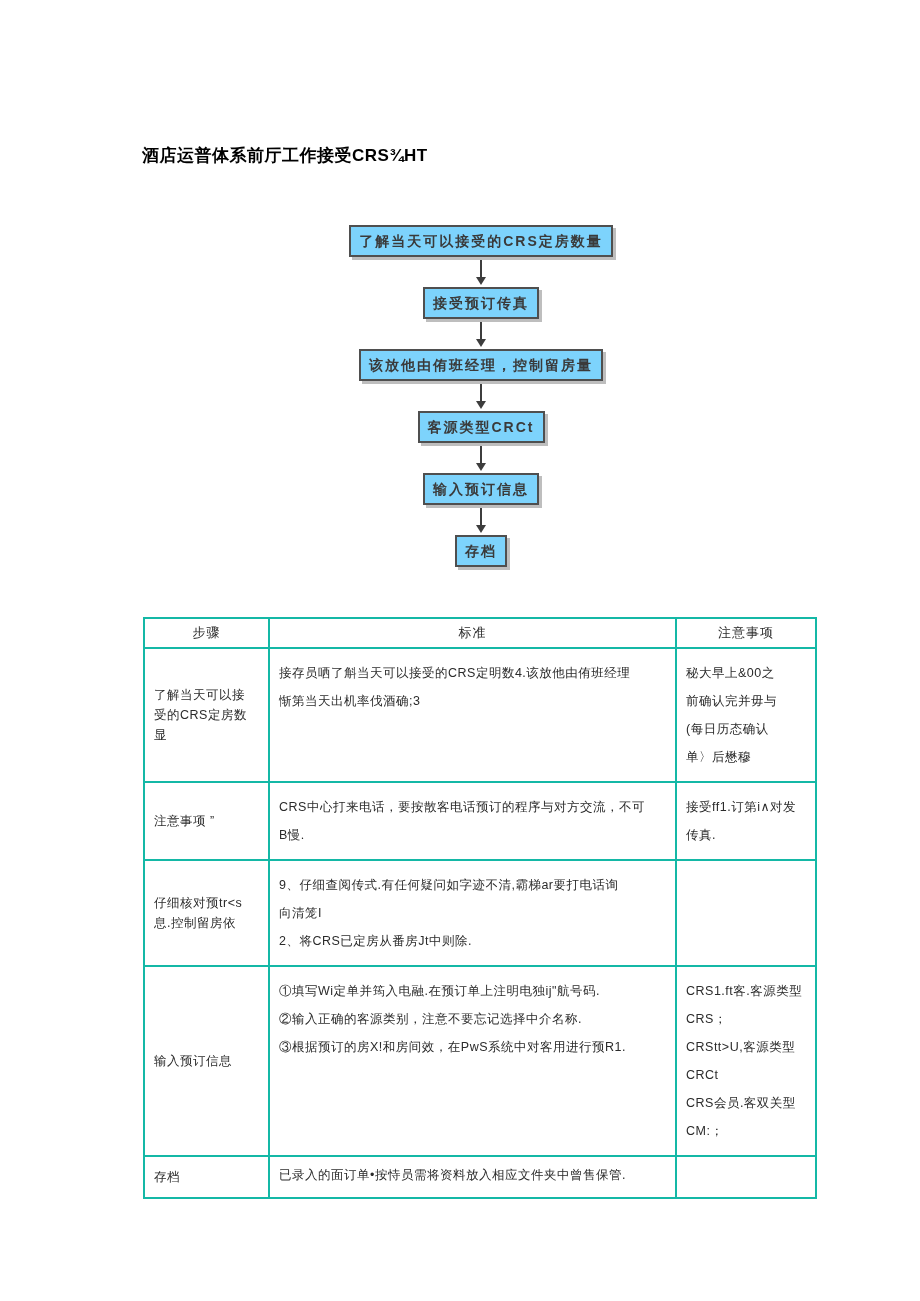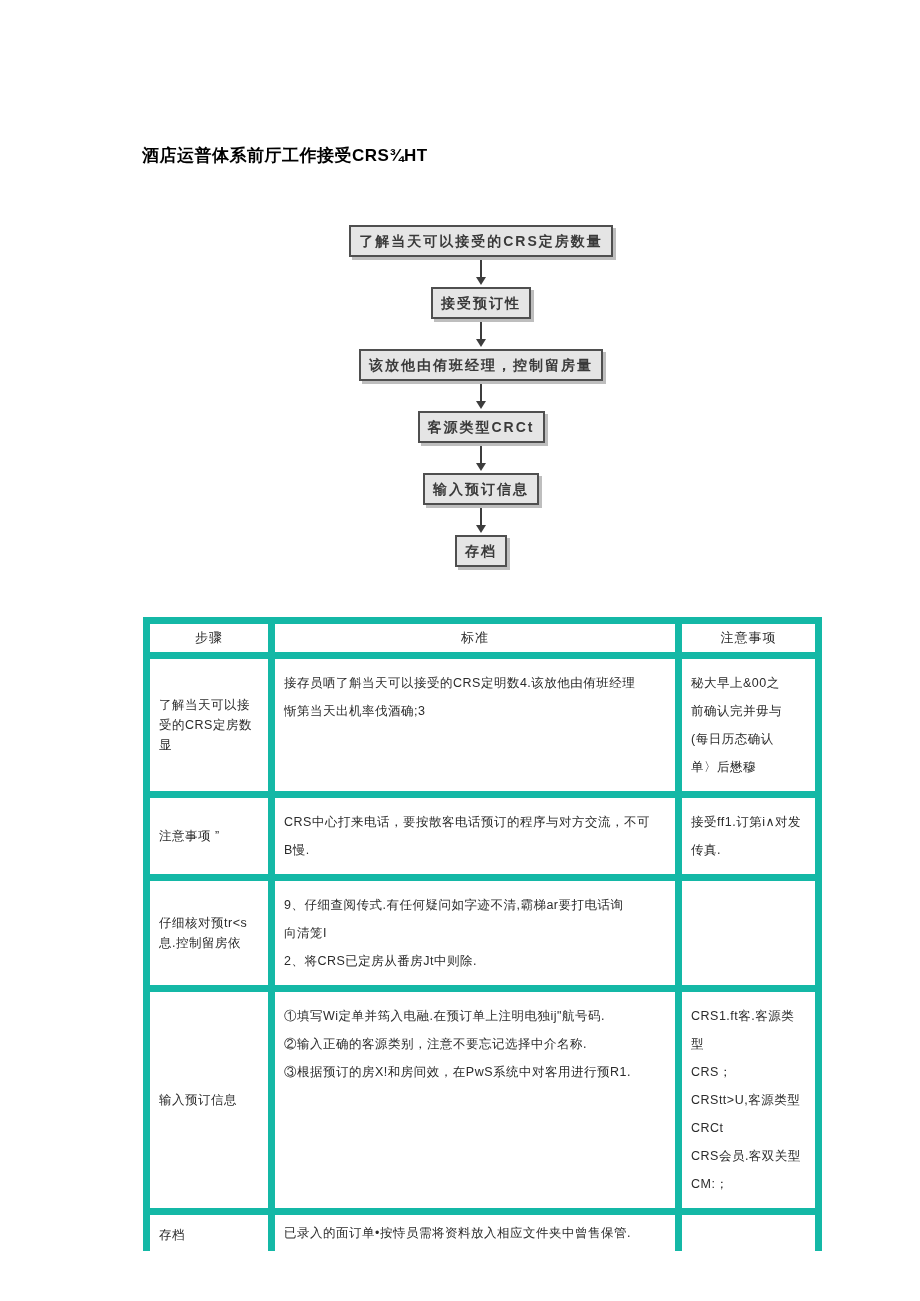--- a/index.html
+++ b/index.html
@@ -26,21 +26,21 @@
     position: absolute;
     top: 225px;
     left: 21px;
     width: 920px;
     display: flex;
     flex-direction: column;
     align-items: center;
   }
   .flow-box {
     border: 2px solid #4f4f4f;
-    background: #e5e5e5;
+    background: #7dd3fc;
     box-shadow: 3px 3px 0 rgba(110,110,110,0.45);
     padding: 5px 8px;
     font-size: 14px;
     font-weight: bold;
     color: #3a3a3a;
     letter-spacing: 2px;
     white-space: nowrap;
     line-height: 18px;
   }
   .arrow-wrap {
@@ -61,21 +61,21 @@
     position: absolute;
     left: 143px;
     top: 617px;
     width: 672px;
     border-collapse: collapse;
     table-layout: fixed;
     font-size: 12.5px;
     color: #2b2b2b;
   }
   .doc-table th, .doc-table td {
-    border: 7px solid #14b8a6;
+    border: 2px solid #14b8a6;
   }
   .doc-table th {
     height: 26px;
     font-weight: normal;
     font-size: 13px;
     text-align: center;
     vertical-align: middle;
     letter-spacing: 1px;
   }
   .doc-table td {
@@ -108,21 +108,21 @@
 
     <div class="flow-box">
       <span>了解当天可以接受的CRS定房数量</span>
     </div>
     <div class="arrow-wrap">
       <div class="arrow-shaft"></div>
         <div class="arrow-head"></div>
     </div>
 
     <div class="flow-box">
-      <span>接受预订性</span>
+      <span>接受预订传真</span>
     </div>
     <div class="arrow-wrap">
       <div class="arrow-shaft"></div>
         <div class="arrow-head"></div>
     </div>
 
     <div class="flow-box">
       <span>该放他由侑班经理，控制留房量</span>
     </div>
     <div class="arrow-wrap">

